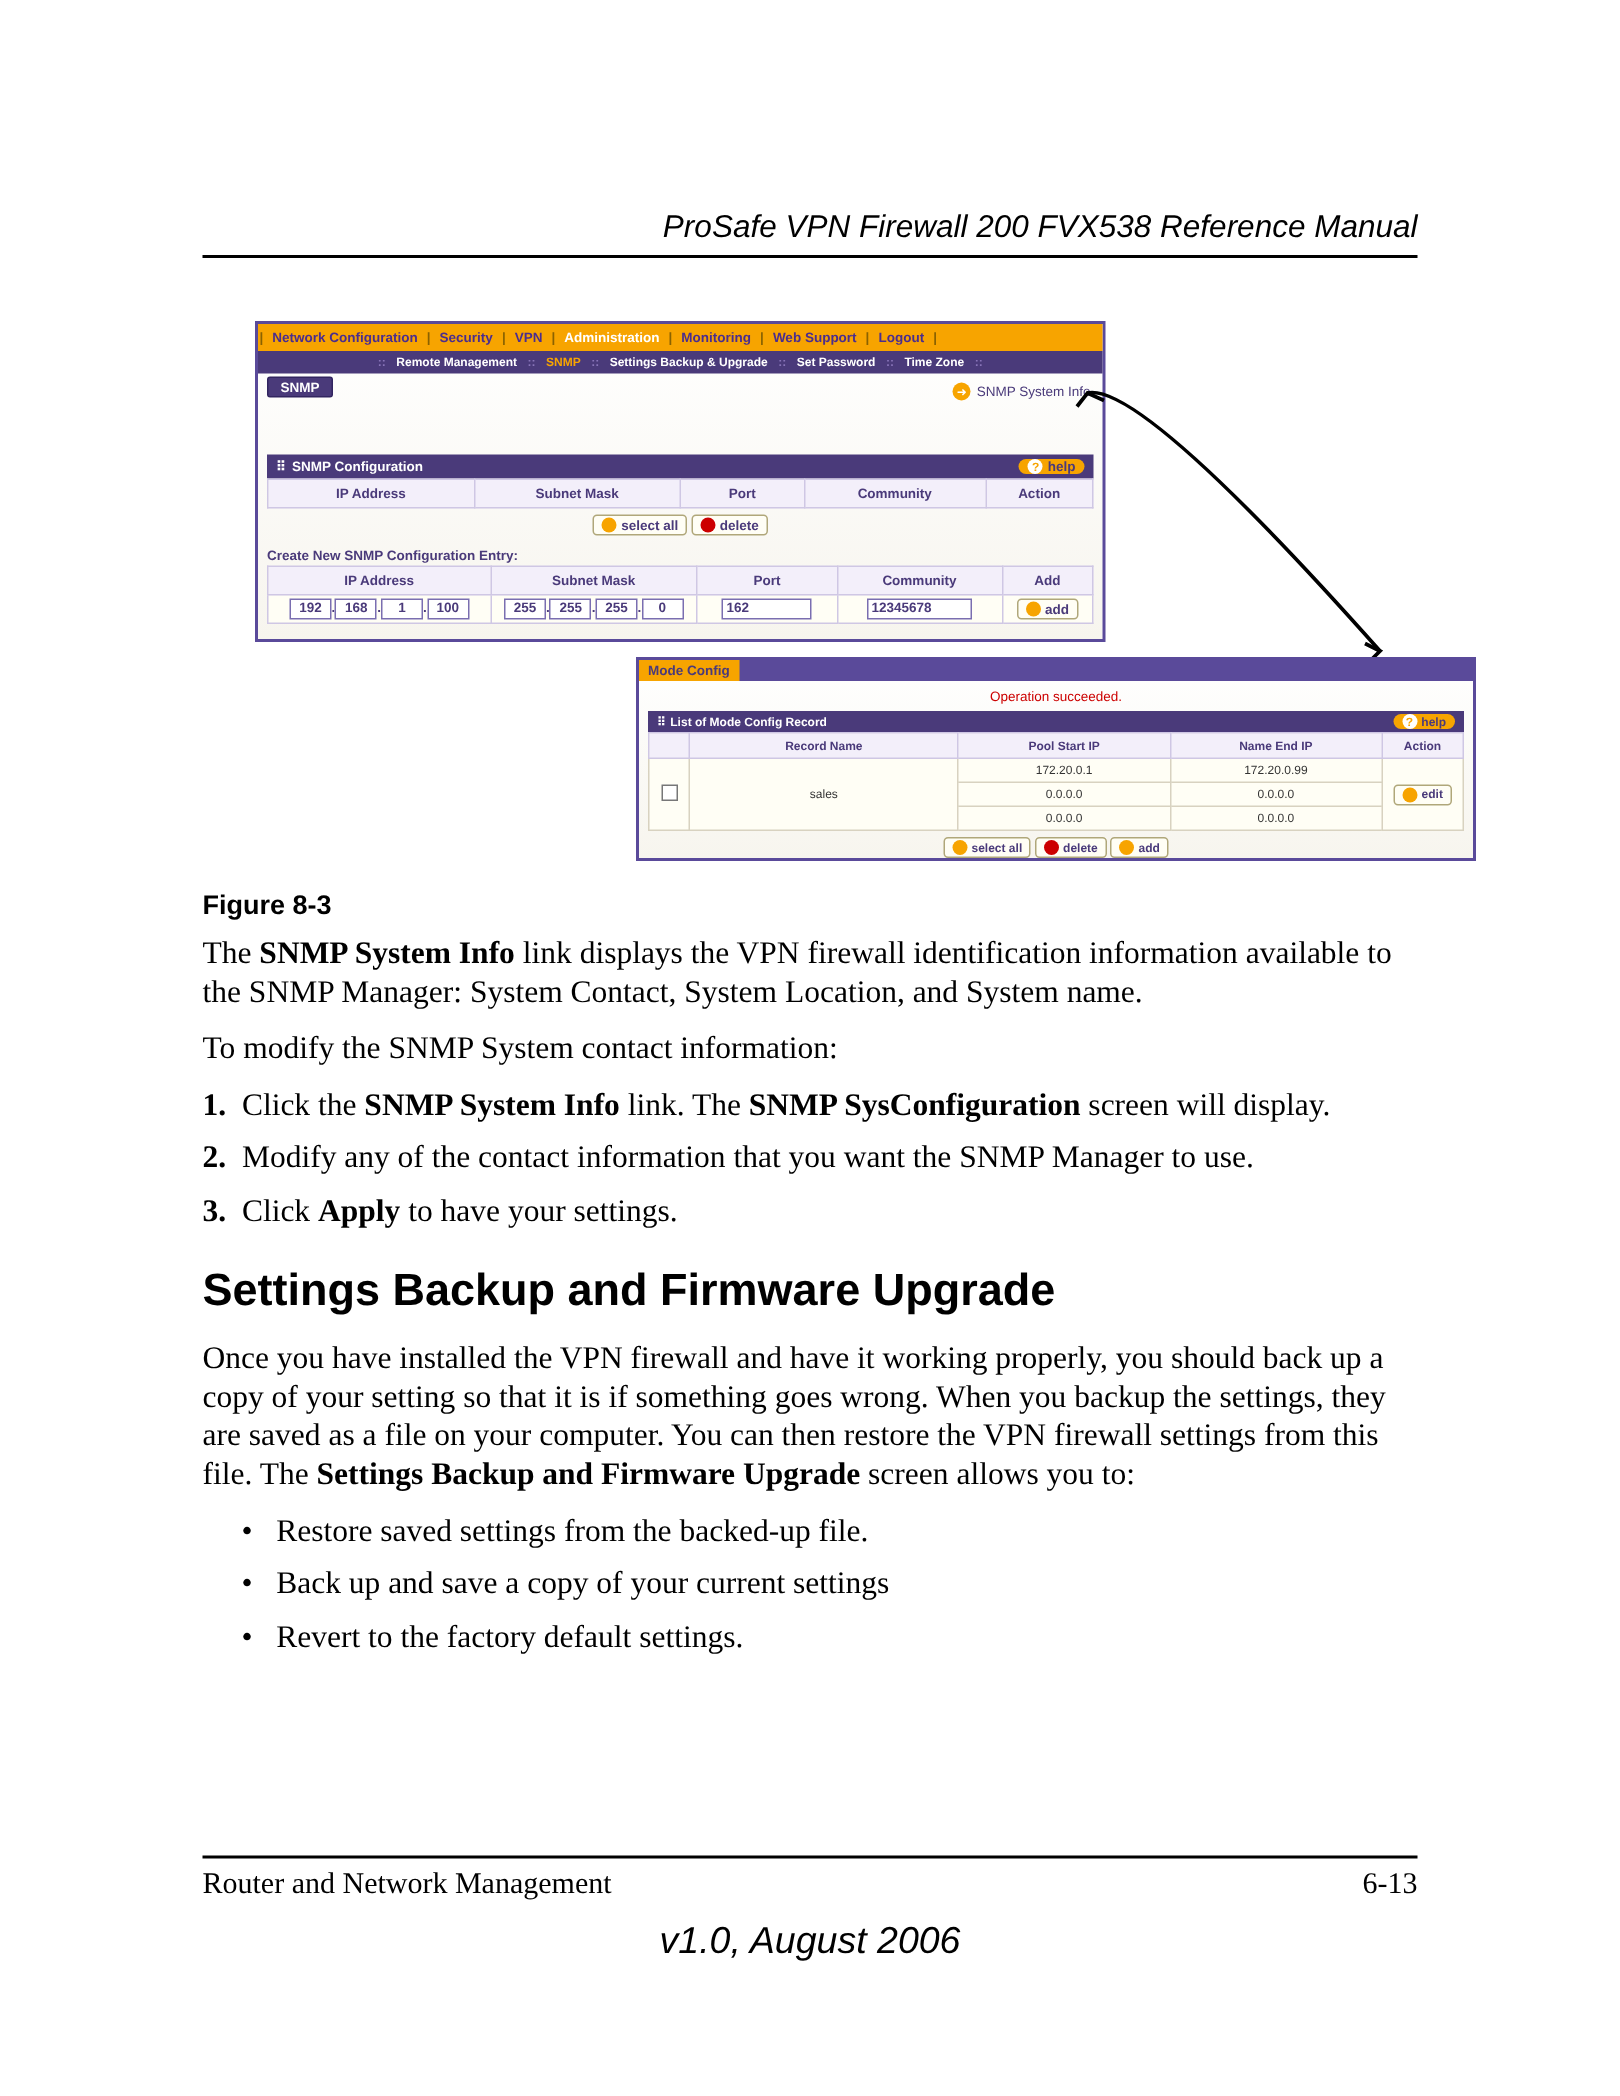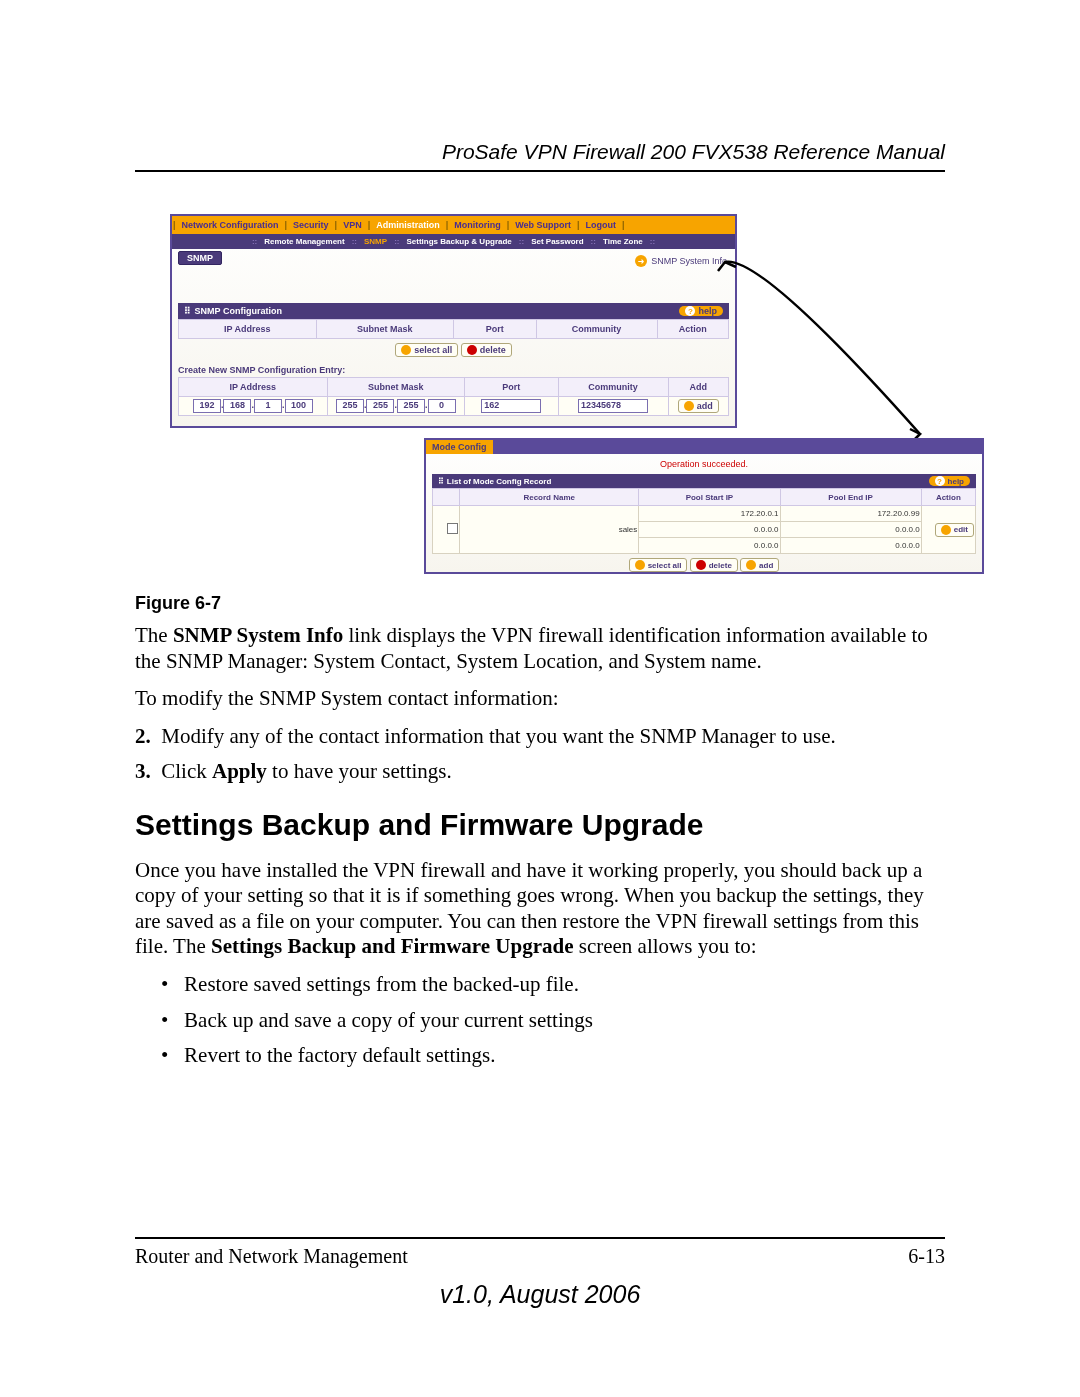--- a/index.html
+++ b/index.html
@@ -179,21 +179,21 @@
     font-family: Verdana, Arial, sans-serif;
   }
   .mc-tab{height:14px;background:#5a4a9a;color:#fff;font-size:9px;font-weight:bold;display:flex;align-items:center;}
   .mc-tabi{background:#f7a400;color:#4a3a7a;padding:0 6px;height:100%;display:flex;align-items:center;}
   .mc-msg{font-size:9px;color:#c00;text-align:center;padding:5px 0;}
   .mc-bar{margin:0 6px;height:14px;background:#4a3a7a;color:#fff;font-size:8px;display:flex;align-items:center;justify-content:space-between;padding:0 6px;font-weight:bold;}
   table.mc {
     border-collapse:collapse;width:calc(100% - 12px);margin:0 6px;font-size:8px;padding-left:44px;
   }
   table.mc th{border:1px solid #cfc7e4;background:#f3effa;color:#4a3a7a;font-weight:bold;text-align:center;height:14px;}
-  table.mc td{border:1px solid #d8d2c0;background:#fffef5;color:#333;text-align:right;height:13px;}
+  table.mc td{border:1px solid #d8d2c0;background:#fffef5;color:#333;text-align:center;height:13px;}
   .mc-btns{text-align:center;padding:4px 0;font-size:8px;}
 
   
   .arrow-svg{position:absolute;left:500px;top:45px;width:260px;height:220px;pointer-events:none;}
 
   
   .body {
     font-size: 21px;
     line-height: 1.22;
   }
@@ -347,21 +347,21 @@
             <span class="qmark">?</span>
             <span>help</span>
           </span>
       </div>
       <table class="mc">
         <tbody>
             <tr>
           <th style="width:5%"></th>
           <th style="width:33%">Record Name</th>
           <th style="width:26%">Pool Start IP</th>
-          <th style="width:26%">Pool End IP</th>
+          <th style="width:26%">Name End IP</th>
           <th style="width:10%">Action</th>
         </tr>
         <tr>
           <td rowspan="3" style="vertical-align:middle;"><span style="display:inline-block;width:9px;height:9px;border:1px solid #777;background:#fff;"></span></td>
           <td rowspan="3" style="vertical-align:middle;">sales</td>
           <td>172.20.0.1</td>
           <td>172.20.0.99</td>
           <td rowspan="3" style="vertical-align:middle;"><span class="chip" style="font-size:8px;">
                   <span class="dot-g"></span>
                   <span>edit</span>
@@ -388,29 +388,32 @@
           </span>
         <span class="chip" style="font-size:8px;">
             <span class="dot-g"></span>
             <span>add</span>
           </span>
       </div>
     </div>
   </div>
 
   <div class="body">
-    <div class="fig-cap">Figure 6-7</div>
+    <div class="fig-cap">Figure 8-3</div>
 
     <p>
       <span>The </span><b>SNMP System Info</b><span> link displays the VPN firewall identification information available to the SNMP Manager: System Contact, System Location, and System name.</span>
     </p>
 
     <p>To modify the SNMP System contact information:</p>
 
     <ol class="steps">
+      <li>
+        <span class="num">1.</span>&nbsp;&nbsp;<span>Click the </span><b>SNMP System Info</b><span> link. The </span><b>SNMP SysConfiguration</b><span> screen will display.</span>
+      </li>
       <li>
         <span class="num">2.</span>&nbsp;&nbsp;<span>Modify any of the contact information that you want the SNMP Manager to use.</span>
       </li>
       <li>
         <span class="num">3.</span>&nbsp;&nbsp;<span>Click </span><b>Apply</b><span> to have your settings.</span>
       </li>
     </ol>
 
     <h2 class="sec">Settings Backup and Firmware Upgrade</h2>
 

